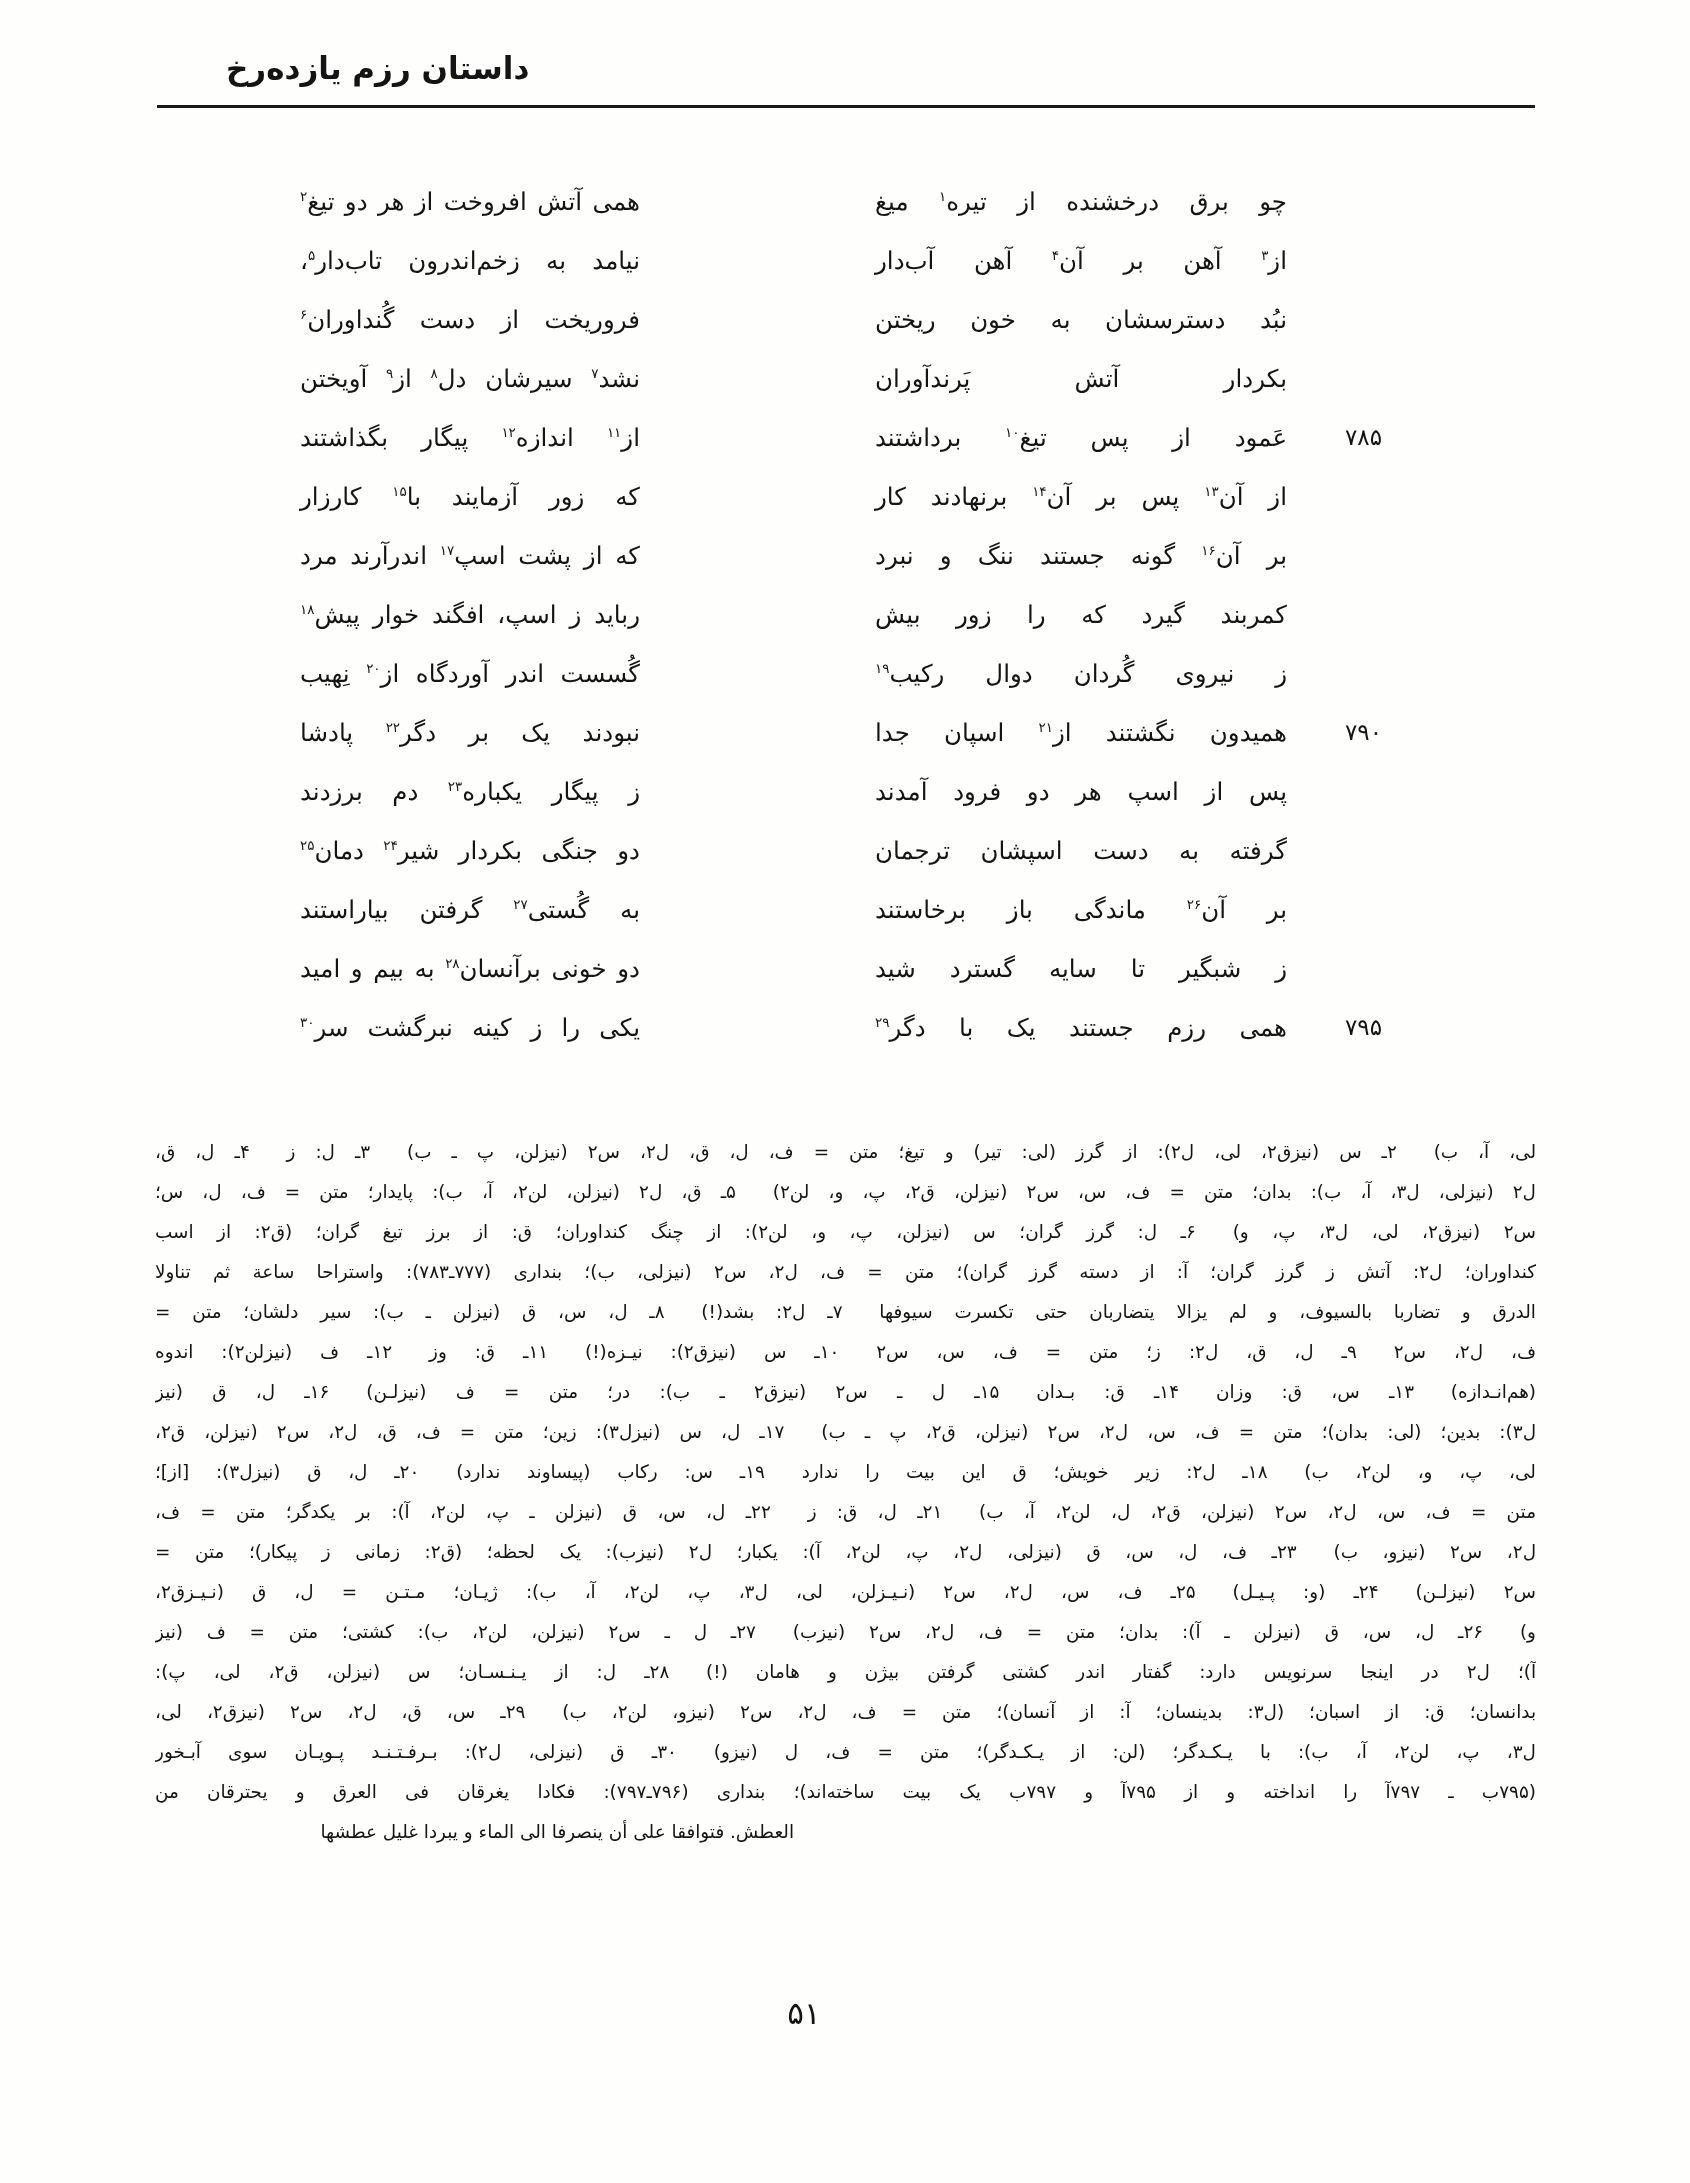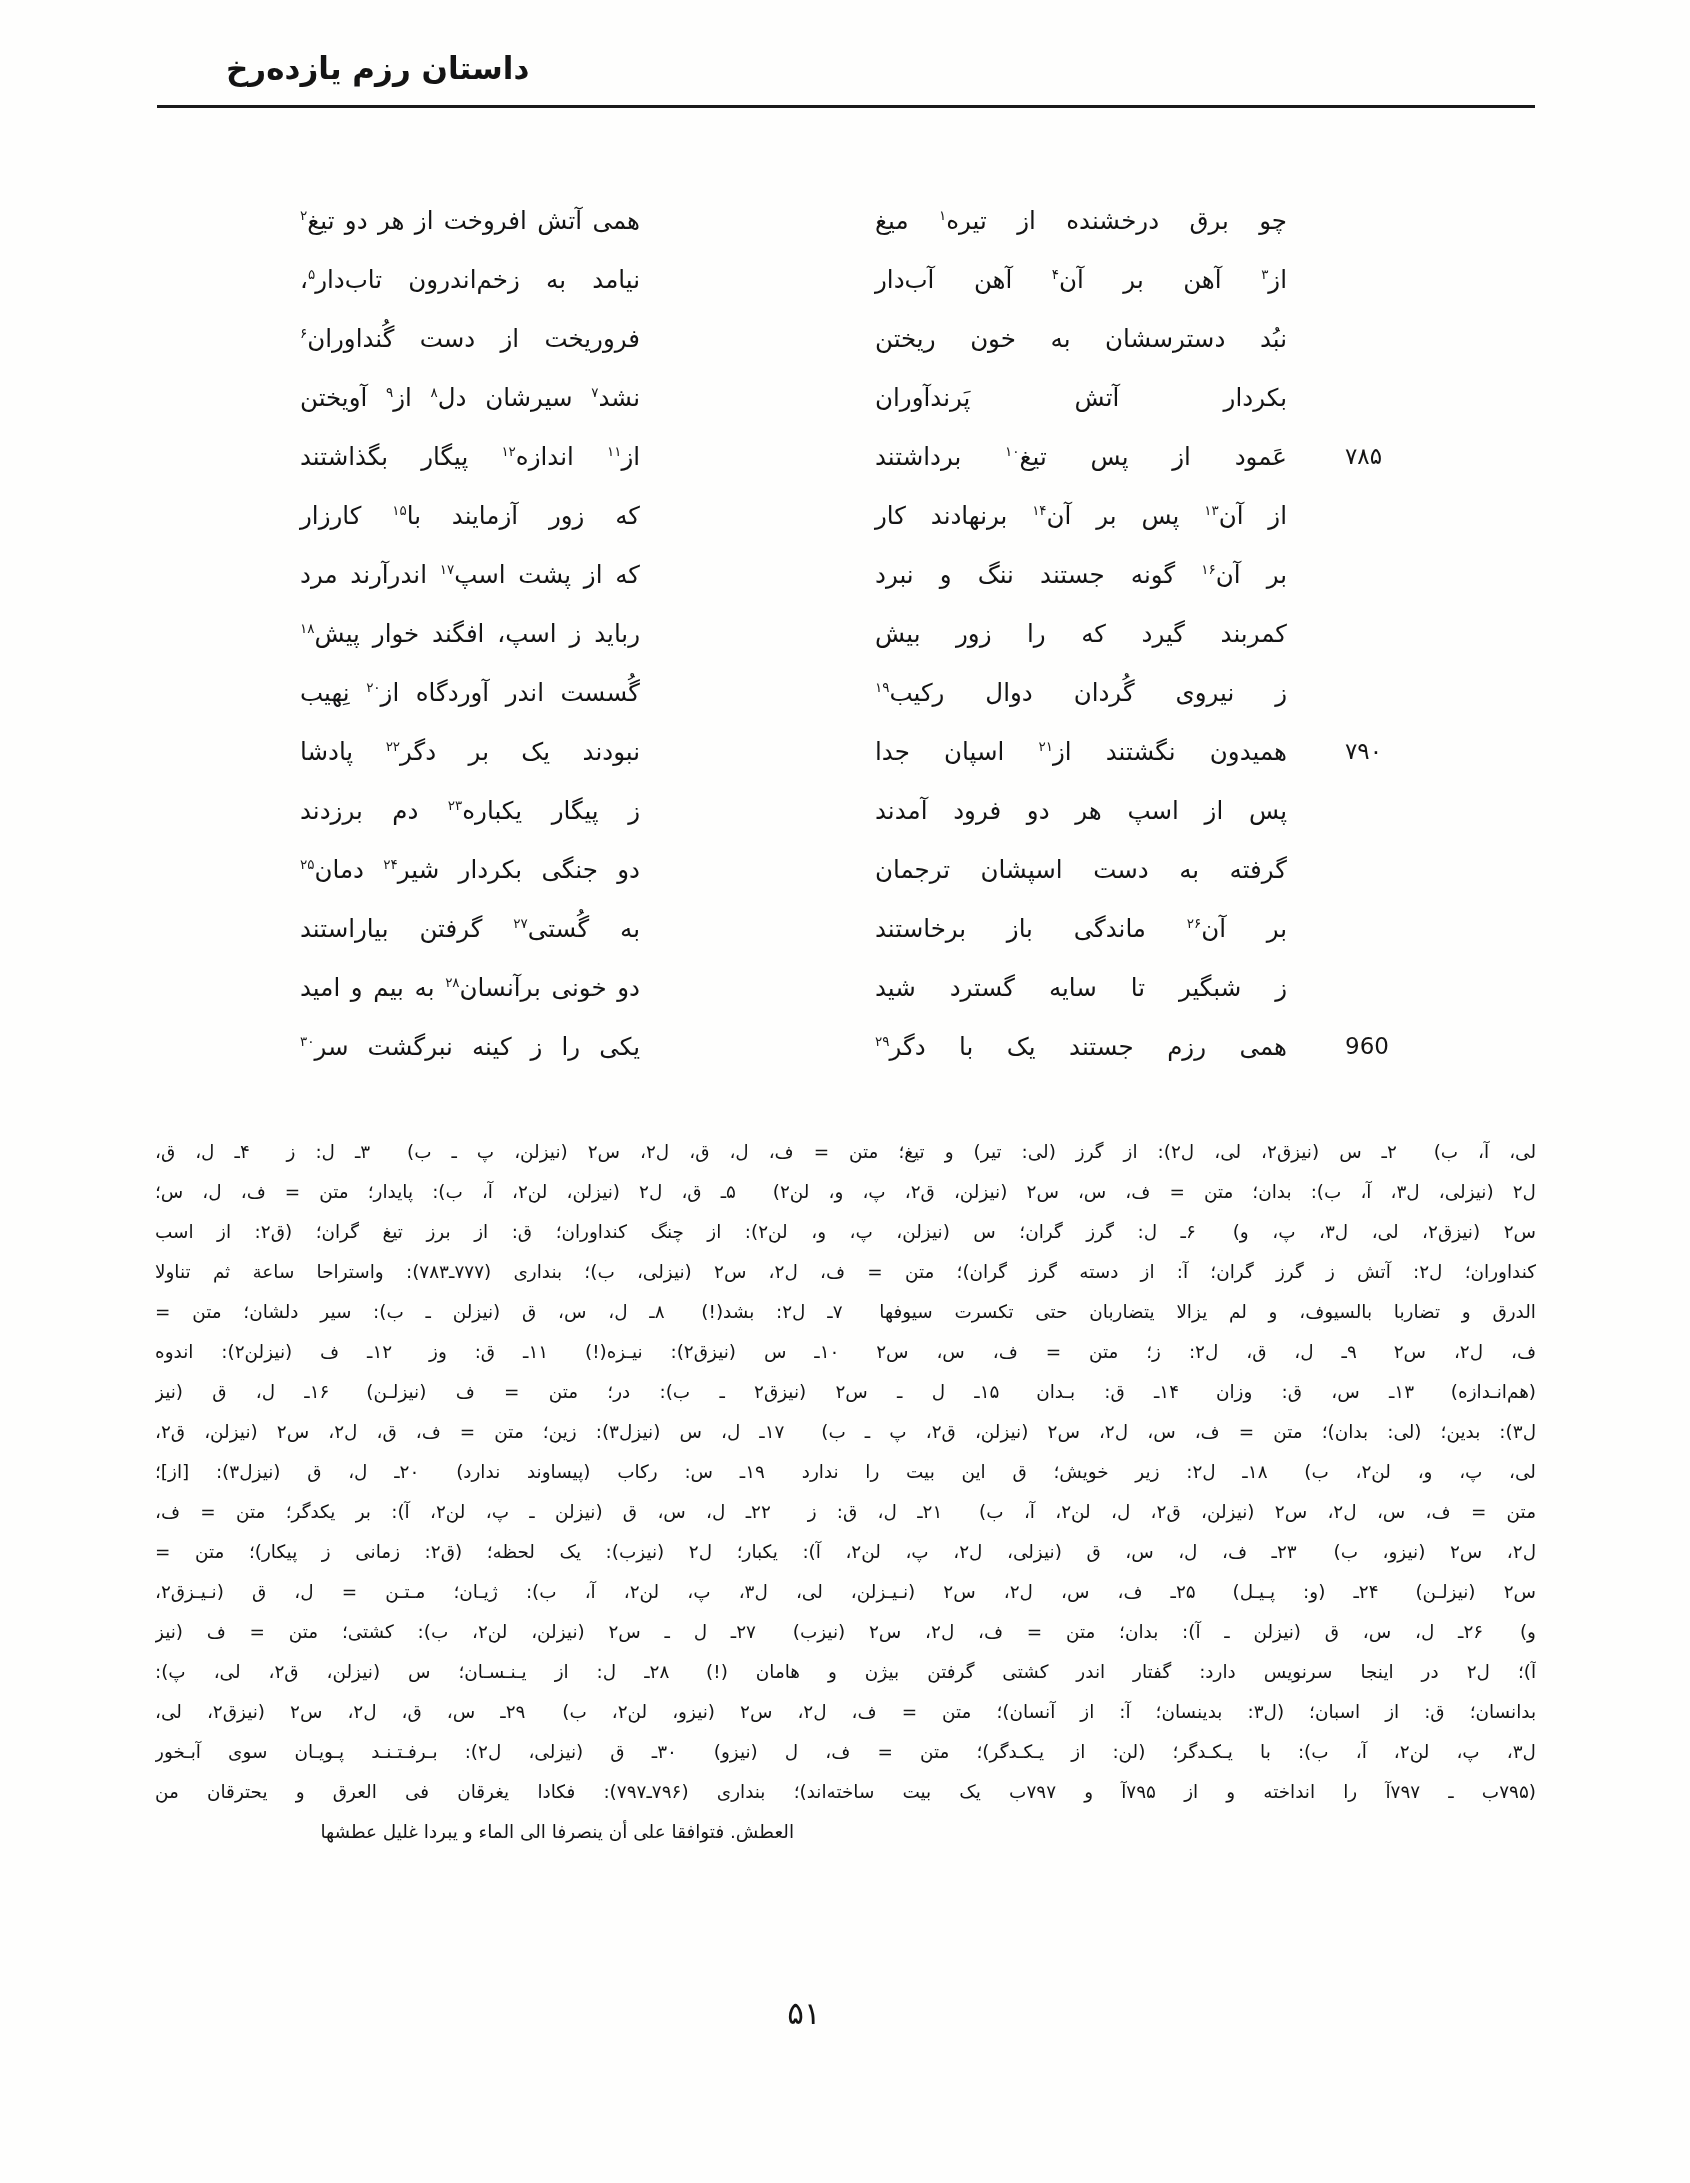--- a/index.html
+++ b/index.html
@@ -2,21 +2,21 @@
 <html lang="fa" style="font-size:11px"><head>
 <meta charset="utf-8">
 <style>
   html,body{margin:0;padding:0;background:#e8e8e8;}
   .page{position:relative;width:1690px;height:2183px;background:#fefefdff;background:#fefefd;
         font-family:"DejaVu Sans",sans-serif;color:#141414;overflow:hidden;}
   
   .title{position:absolute;left:195px;top:50px;font-size:31px;font-weight:bold;direction:rtl;white-space:nowrap;margin-left:31px;}
   .rule{position:absolute;left:157px;top:105px;width:1378px;height:3.4px;background:#1a1a1a;}
   
-  .col{position:absolute;top:191px;direction:rtl;}
+  .col{position:absolute;top:172px;direction:rtl;font-family:Liberation Serif, serif;}
   .col-right{left:875px;width:412px;}
   .col-left{left:300px;width:340px;}
   .col-num{left:1345px;width:72px;}
   .pline{height:59px;line-height:59px;font-size:24.5px;text-align:justify;text-align-last:justify;}
   .pnum{height:59px;line-height:59px;font-size:23px;text-align:left;}
   sup{font-size:0.55em;vertical-align:super;line-height:0;}
   
   .footnotes{position:absolute;left:155px;top:1132px;width:1381px;direction:rtl;}
   .fn-line{height:40px;line-height:40px;font-size:18.4px;text-align:justify;text-align-last:justify;overflow:hidden;}
   .fn-last{text-align:right;text-align-last:right;margin-right:742px;}
@@ -74,21 +74,21 @@
         <div class="pnum">۷۸۵</div>
         <div class="pnum"></div>
         <div class="pnum"></div>
         <div class="pnum"></div>
         <div class="pnum"></div>
         <div class="pnum">۷۹۰</div>
         <div class="pnum"></div>
         <div class="pnum"></div>
         <div class="pnum"></div>
         <div class="pnum"></div>
-        <div class="pnum">960</div>
+        <div class="pnum">۷۹۵</div>
       </div>
   </section>
 
   <section class="footnotes" id="footnotes">
       <div class="fn-line">لی، آ، ب)  ۲ـ س (نیزق۲، لی، ل۲): از گرز (لی: تیر) و تیغ؛ متن = ف، ل، ق، ل۲، س۲ (نیزلن، پ ـ ب)  ۳ـ ل: ز  ۴ـ ل، ق،</div>
       <div class="fn-line">ل۲ (نیزلی، ل۳، آ، ب): بدان؛ متن = ف، س، س۲ (نیزلن، ق۲، پ، و، لن۲)  ۵ـ ق، ل۲ (نیزلن، لن۲، آ، ب): پایدار؛ متن = ف، ل، س؛</div>
       <div class="fn-line">س۲ (نیزق۲، لی، ل۳، پ، و)  ۶ـ ل: گرز گران؛ س (نیزلن، پ، و، لن۲): از چنگ کنداوران؛ ق: از برز تیغ گران؛ (ق۲: از اسب</div>
       <div class="fn-line">کنداوران؛ ل۲: آتش ز گرز گران؛ آ: از دسته گرز گران)؛ متن = ف، ل۲، س۲ (نیزلی، ب)؛ بنداری (۷۷۷ـ۷۸۳): واستراحا ساعة ثم تناولا</div>
       <div class="fn-line">الدرق و تضاربا بالسیوف، و لم یزالا یتضاربان حتی تکسرت سیوفها  ۷ـ ل۲: بشد(!)  ۸ـ ل، س، ق (نیزلن ـ ب): سیر دلشان؛ متن =</div>
       <div class="fn-line">ف، ل۲، س۲  ۹ـ ل، ق، ل۲: ز؛ متن = ف، س، س۲  ۱۰ـ س (نیزق۲): نیـزه(!)  ۱۱ـ ق: وز  ۱۲ـ ف (نیزلن۲): اندوه</div>

